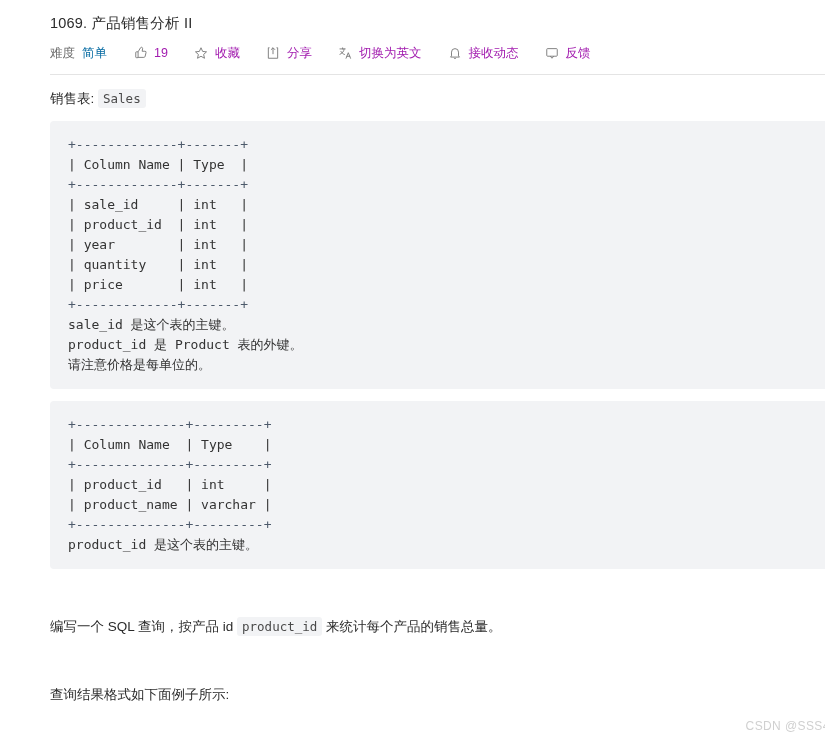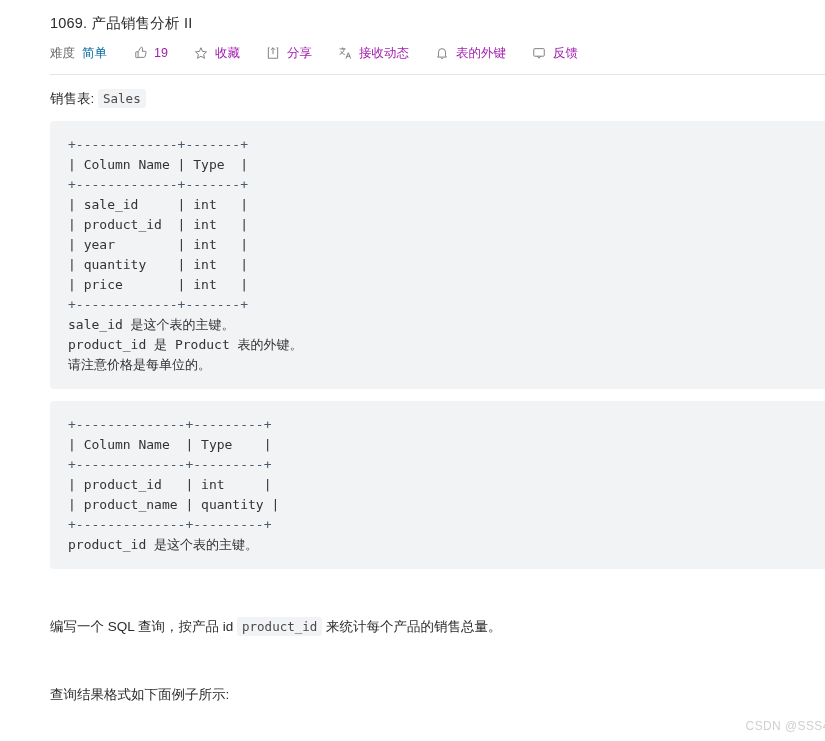--- a/index.html
+++ b/index.html
@@ -200,31 +200,31 @@
         <span class="ic">
           <svg width="15" height="14" viewBox="0 0 24 24" fill="none" stroke="currentColor" stroke-width="1.6" stroke-linejoin="round" stroke-linecap="round">
             <path d="M2.5 5h9"></path>
             <path d="M7 3.2V5"></path>
             <path d="M9.6 5c0 4.2-3 7.6-7.1 9.2"></path>
             <path d="M4.2 9.4c1.3 2.6 3.4 4.2 6 5.1"></path>
             <path d="M13 21l3.8-9.5L20.6 21"></path>
             <path d="M14.3 17.6h5"></path>
           </svg>
         </span>
-        <span class="tool-label">接收动态</span>
+        <span class="tool-label">切换为英文</span>
       </div>
 
       <div class="tool-item">
         <span class="ic">
           <svg width="14" height="14" viewBox="0 0 24 24" fill="none" stroke="currentColor" stroke-width="1.6" stroke-linejoin="round">
             <path d="M6 17V10.5a6 6 0 0 1 12 0V17l1.6 2H4.4L6 17z"></path>
             <path d="M10.2 20.4a2 2 0 0 0 3.6 0"></path>
           </svg>
         </span>
-        <span class="tool-label">表的外键</span>
+        <span class="tool-label">接收动态</span>
       </div>
 
       <div class="tool-item">
         <span class="ic">
           <svg width="14" height="14" viewBox="0 0 24 24" fill="none" stroke="currentColor" stroke-width="1.6" stroke-linejoin="round">
             <rect x="3" y="4.5" width="18" height="13" rx="1.4"></rect>
             <path d="M9 17.5L12 21l3-3.5"></path>
           </svg>
         </span>
         <span class="tool-label">反馈</span>
@@ -251,21 +251,21 @@
 <span class="rule">+-------------+-------+</span>
 <span class="note">sale_id 是这个表的主键。</span>
 <span class="note">product_id 是 Product 表的外键。</span>
 <span class="note">请注意价格是每单位的。</span></pre>
 
 
     <pre class="code-block"><span class="rule">+--------------+---------+</span>
 <span>| Column Name  | Type    |</span>
 <span class="rule">+--------------+---------+</span>
 <span>| product_id   | int     |</span>
-<span>| product_name | quantity |</span>
+<span>| product_name | varchar |</span>
 <span class="rule">+--------------+---------+</span>
 <span class="note">product_id 是这个表的主键。</span></pre>
 
     <div class="para p-task">
       <span>编写一个 SQL 查询，按产品 id </span><span class="code-chip">product_id</span><span> 来统计每个产品的销售总量。</span>
     </div>
 
     <div class="para p-result">查询结果格式如下面例子所示:</div>
 
   </div>

